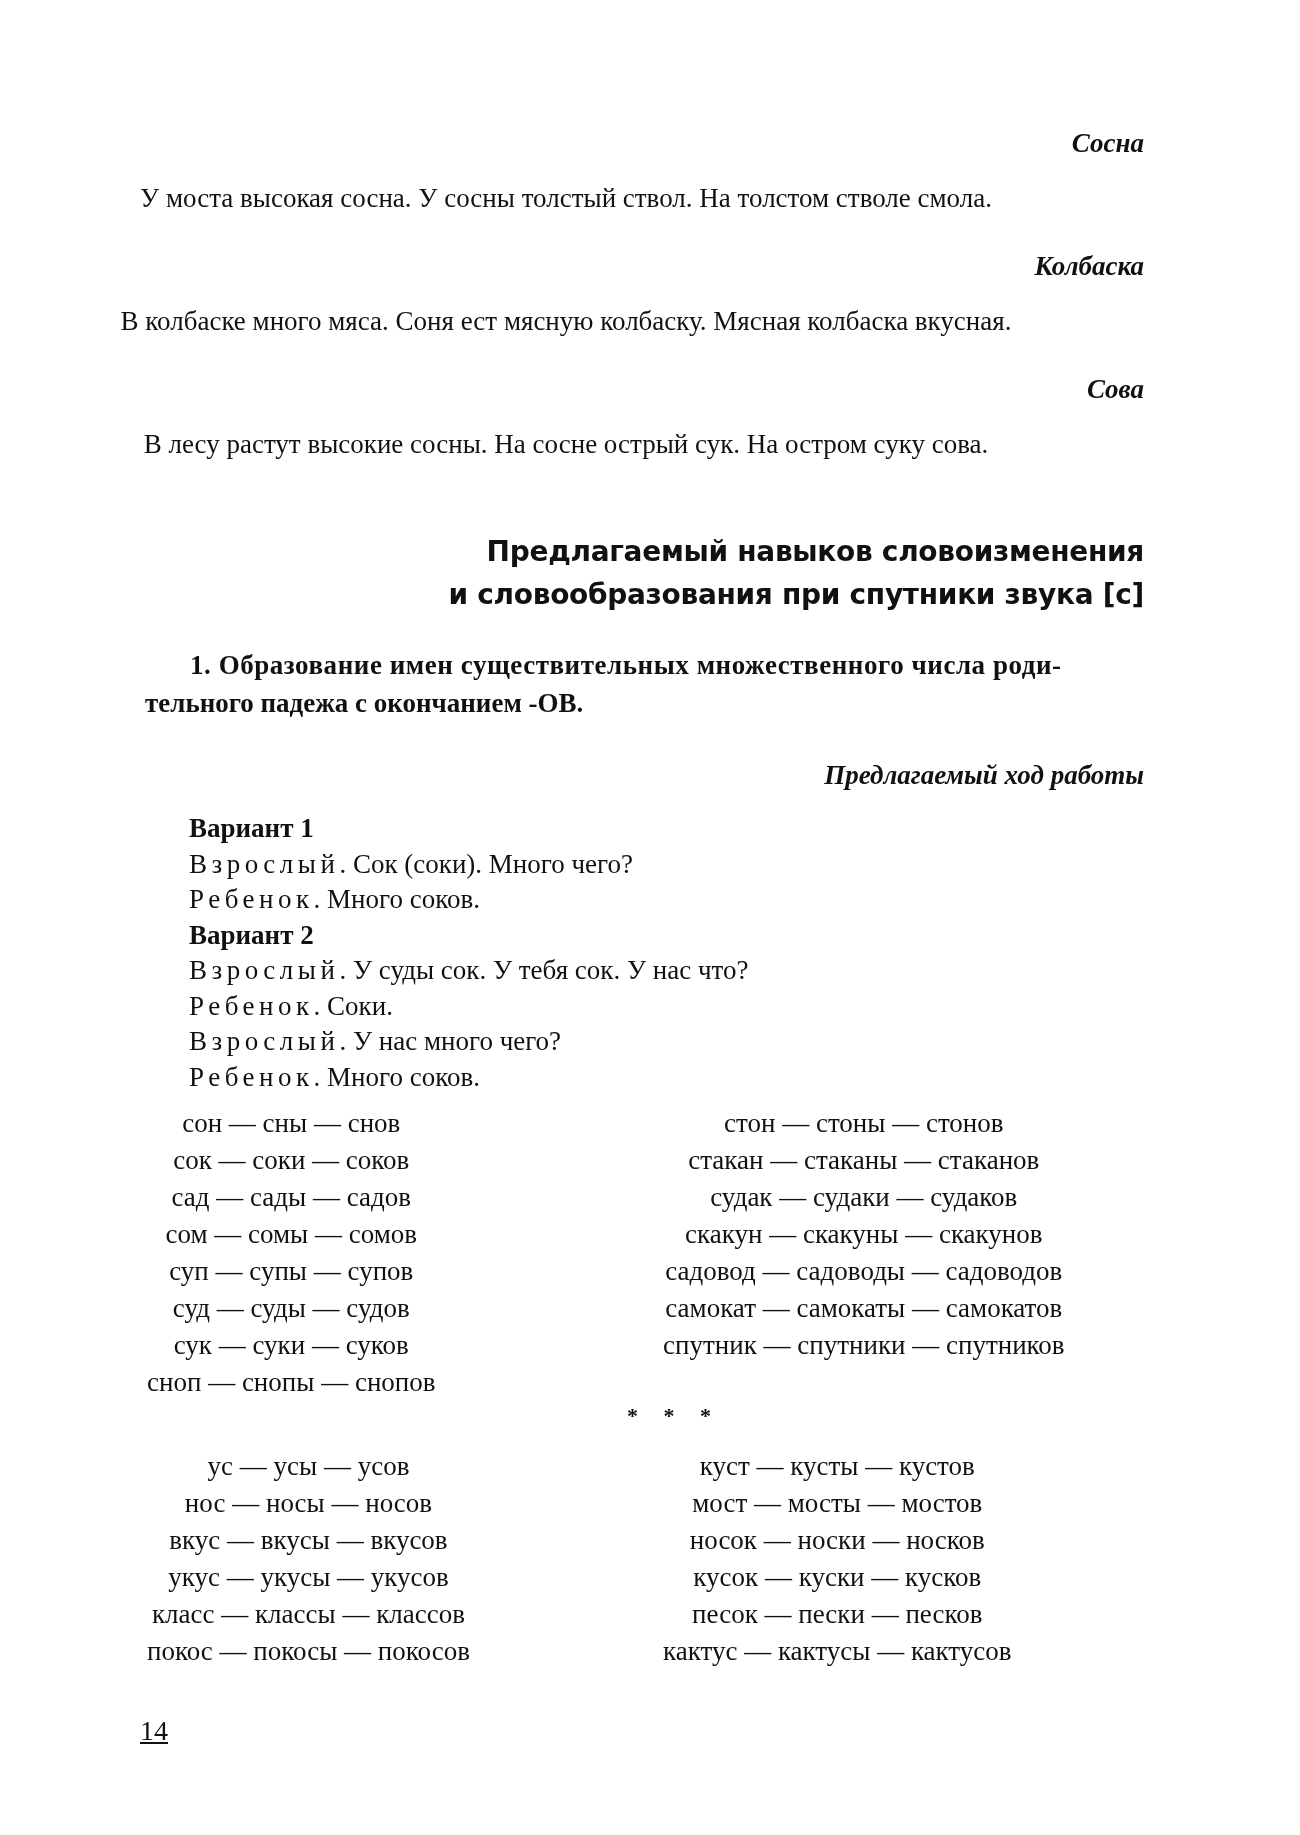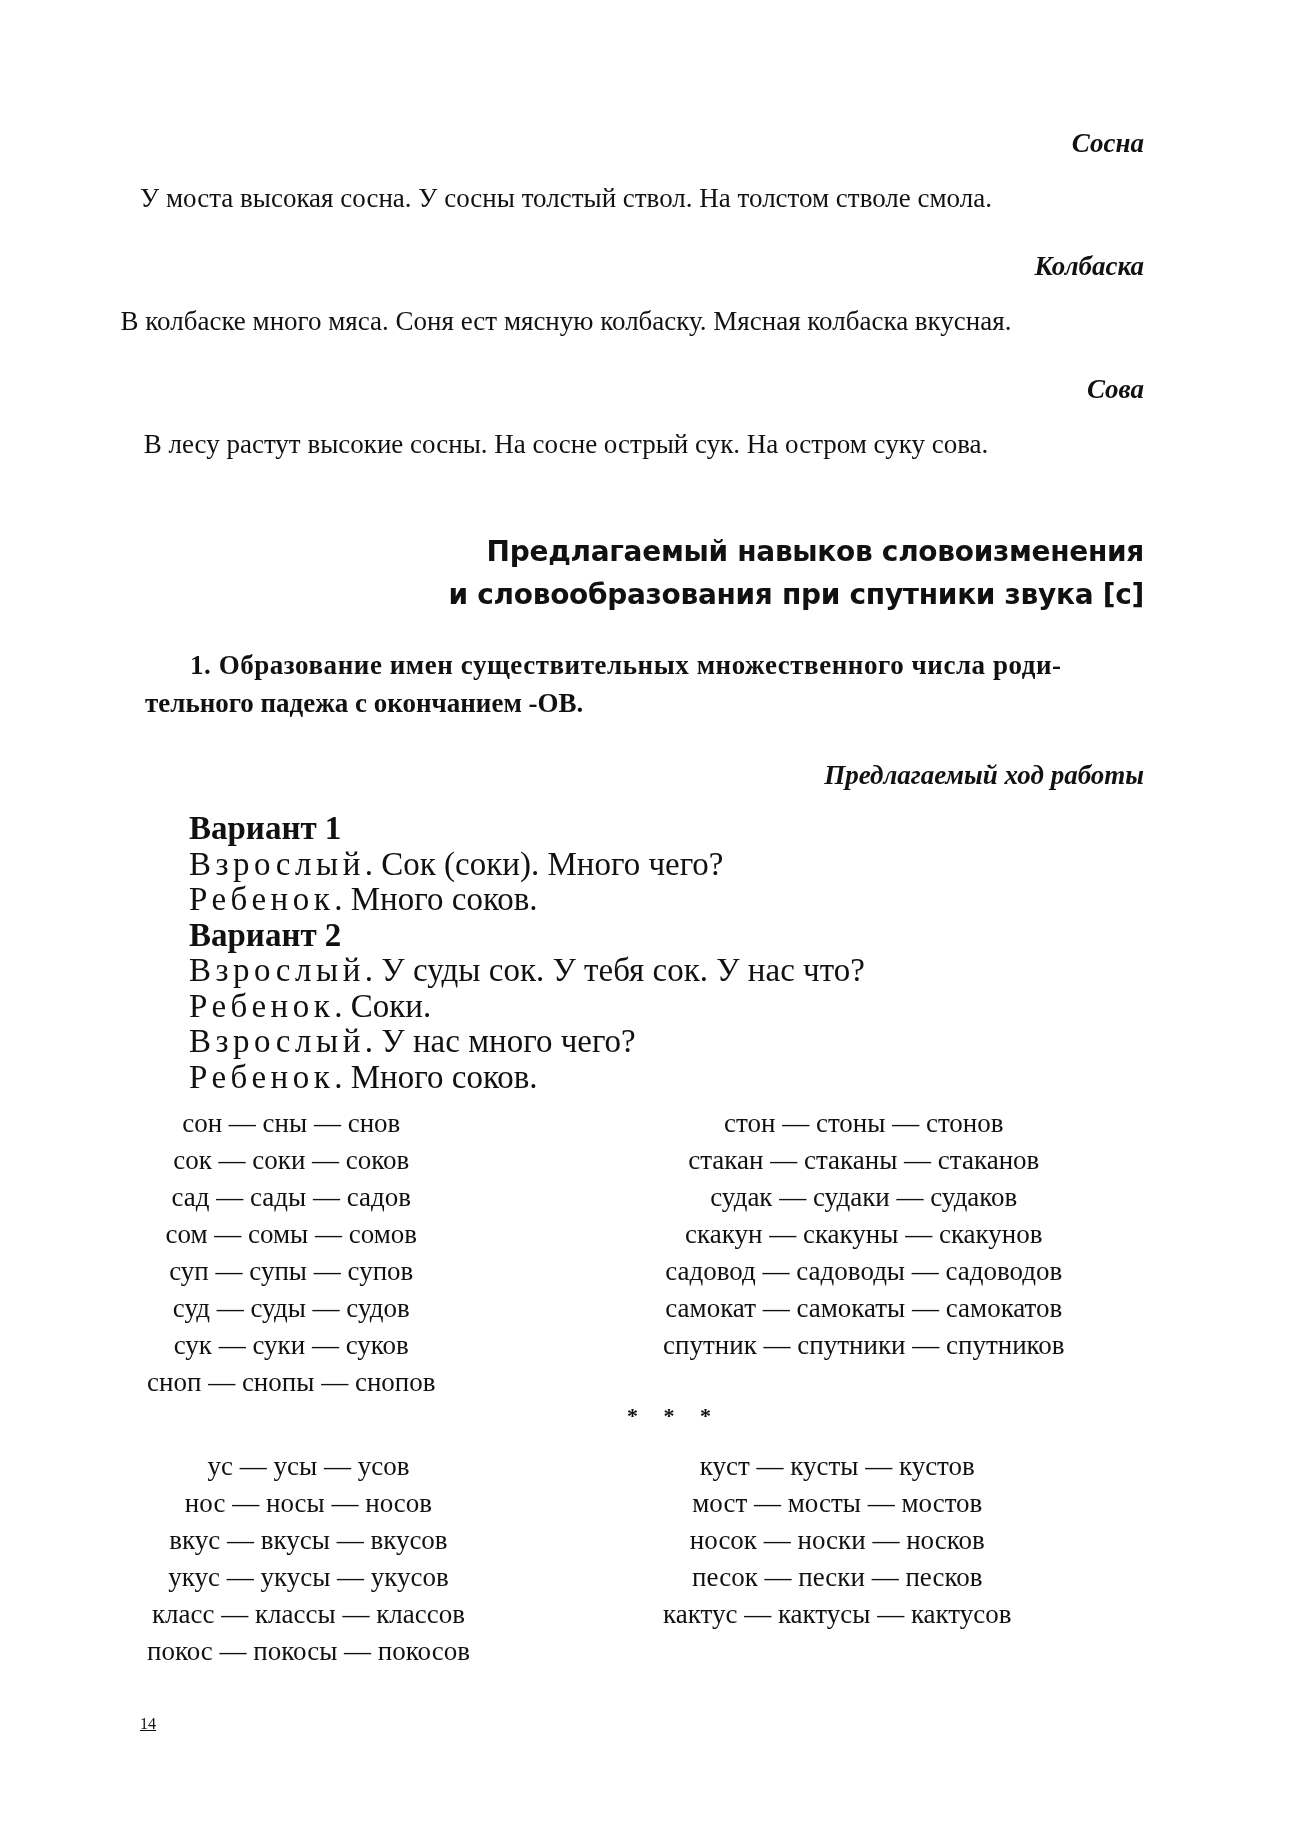--- a/index.html
+++ b/index.html
@@ -11,30 +11,30 @@
     .abs { position: absolute; white-space: nowrap; }
     .center { left: 0; width: 1144px; text-align: right; }
     .title-it {
       font-style: italic; font-weight: bold; font-size: 27px;
     }
     .body-line { font-size: 27px; left: 0; width: 1132px; text-align: center; }
     .heading {
       font-family: "DejaVu Sans", "Liberation Sans", sans-serif;
       font-weight: bold; font-size: 28px; letter-spacing: -0.3px;
     }
-    .variant-block { left: 189px; font-size: 33px; line-height: 35.5px; }
+    .variant-block { left: 189px; font-size: 27px; line-height: 35.5px; }
     .variant-block div { white-space: nowrap; }
     .v-head { font-weight: bold; }
     .spaced { letter-spacing: 4.5px; }
     .words { font-size: 27px; line-height: 37px; }
     .words div { white-space: nowrap; text-align: center; }
     .col-left { left: 147px; }
     .col-right { left: 663px; }
     .asterisks { font-size: 22px; font-weight: bold; letter-spacing: 10px; }
-    .page-num { left: 140px; font-size: 16px; text-decoration: underline; }
+    .page-num { left: 140px; font-size: 28px; text-decoration: underline; }
   </style>
 </head>
 <body>
 
 <div class="abs center title-it" style="top:128px;">Сосна</div>
 <div class="abs body-line" style="top:183px;">У моста высокая сосна. У сосны толстый ствол. На толстом стволе смола.</div>
 
 <div class="abs center title-it" style="top:251px;">Колбаска</div>
 <div class="abs body-line" style="top:306px;">В колбаске много мяса. Соня ест мясную колбаску. Мясная колбаска вкусная.</div>
 
@@ -87,17 +87,18 @@
   <div>нос — носы — носов</div>
   <div>вкус — вкусы — вкусов</div>
   <div>укус — укусы — укусов</div>
   <div>класс — классы — классов</div>
   <div>покос — покосы — покосов</div>
 </div>
 <div class="abs words col-right" style="top:1448px;">
   <div>куст — кусты — кустов</div>
   <div>мост — мосты — мостов</div>
   <div>носок — носки — носков</div>
+  <div>кусок — куски — кусков</div>
   <div>песок — пески — песков</div>
   <div>кактус — кактусы — кактусов</div>
 </div>
 
 <div class="abs page-num" style="top:1715px;">14</div>
 
 </body></html>

